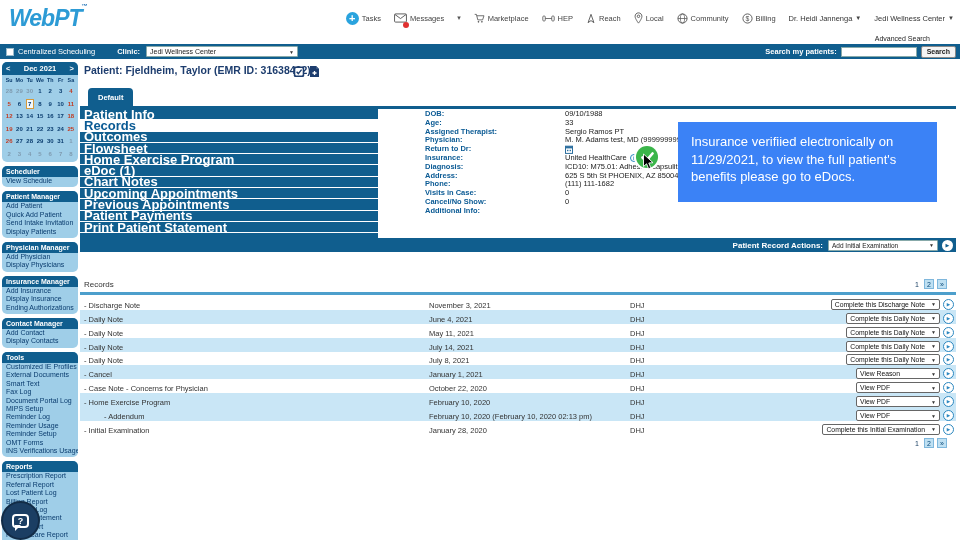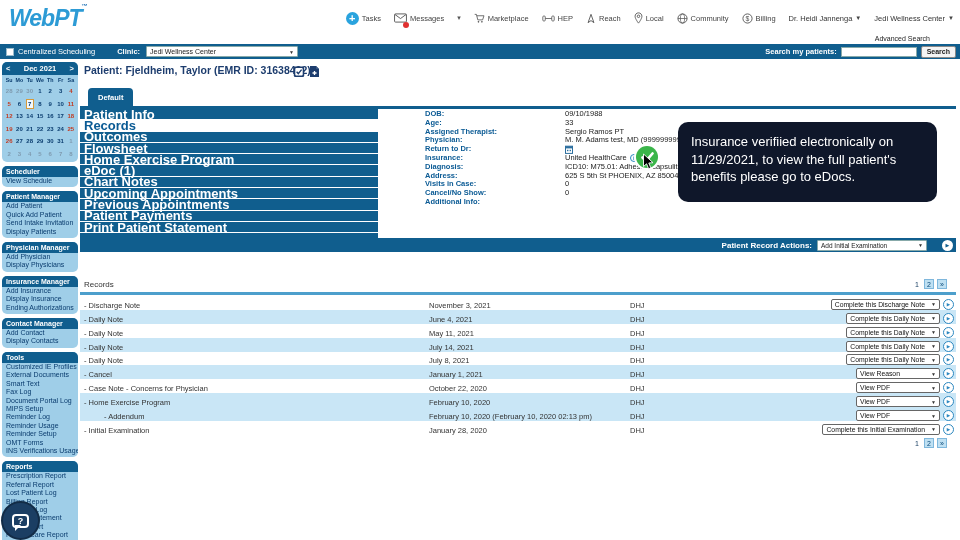--- a/index.html
+++ b/index.html
@@ -64,24 +64,24 @@
   
   #patient-details { position:absolute; left:425px; top:110px; width:300px; }
   .detail-row { display:flex; height:8.8px; align-items:center; font-size:7.5px; line-height:8.8px; }
   .detail-label { width:140px; font-weight:bold; color:#0a5a94; }
   .detail-value { color:#222; display:flex; align-items:center; gap:3px; white-space:nowrap; }
   .ic-info { width:8px; height:8px; border:1px solid #2c88c0; border-radius:50%; color:#2c88c0; font-size:5.5px; font-weight:bold; display:inline-flex; align-items:center; justify-content:center; }
   #verified-check { position:absolute; left:636px; top:146px; width:22px; height:22px; border-radius:50%; background:#3bb54a; box-shadow:0 0 0 2px #ffffff,0 1px 2px rgba(0,0,0,.3); display:flex; align-items:center; justify-content:center; z-index:4; }
   #mouse-cursor { position:absolute; left:642px; top:153px; z-index:6; }
 
   
-  #insurance-tooltip { position:absolute; left:678px; top:122px; width:259px; height:80px; background:#0f172a; color:#fff; font-size:13px; line-height:1.36; padding:11px 13px; z-index:5;border-radius:10px; }
-
-  
-  #actions-bar { position:absolute; left:80px; top:238px; width:876px; height:14px; background:#105e8e; display:flex; align-items:center; justify-content:flex-end; gap:5px; padding-right:29px; }
+  #insurance-tooltip { position:absolute; left:678px; top:122px; width:259px; height:80px; background:#3b82f6; color:#fff; font-size:13px; line-height:1.36; padding:11px 13px; z-index:5; }
+
+  
+  #actions-bar { position:absolute; left:80px; top:238px; width:876px; height:14px; background:#105e8e; display:flex; align-items:center; justify-content:flex-end; gap:5px; padding-right:18px; }
   #actions-bar .lbl { color:#fff; font-size:8px; font-weight:bold; }
   #actions-select { width:110px; height:11px; font-size:6.5px; }
   #actions-go { position:absolute; right:3px; top:1.5px; width:11px; height:11px; border-radius:50%; background:#fff; color:#105e8e; font-size:5px; display:flex; align-items:center; justify-content:center; cursor:pointer; }
 
   
   #records-title { position:absolute; left:84px; top:280px; font-size:8px; color:#333; }
   .pagination { position:absolute; right:13px; display:flex; gap:3px; align-items:center; font-size:7px; color:#123a5e; }
   #pager-top { top:279px; } #pager-bottom { top:438px; }
   .page-cur { padding:0 2px; }
   .page-box { width:10px; height:10px; background:#bfe0f2; border:1px solid #7fb7dc; display:flex; align-items:center; justify-content:center; color:#0a4a7a; cursor:pointer; }
@@ -413,20 +413,26 @@
           <span>ICD10: M75.01: Adhesive capsulitis of</span>
         </span>
       </div>
       <div class="detail-row">
         <span class="detail-label">Address:</span>
         <span class="detail-value">
           <span>625 S 5th St PHOENIX, AZ 85004</span>
         </span>
       </div>
       <div class="detail-row">
+        <span class="detail-label">Phone:</span>
+        <span class="detail-value">
+          <span>(111) 111-1682</span>
+        </span>
+      </div>
+      <div class="detail-row">
         <span class="detail-label">Visits in Case:</span>
         <span class="detail-value">
           <span>0</span>
         </span>
       </div>
       <div class="detail-row">
         <span class="detail-label">Cancel/No Show:</span>
         <span class="detail-value">
           <span>0</span>
         </span>

